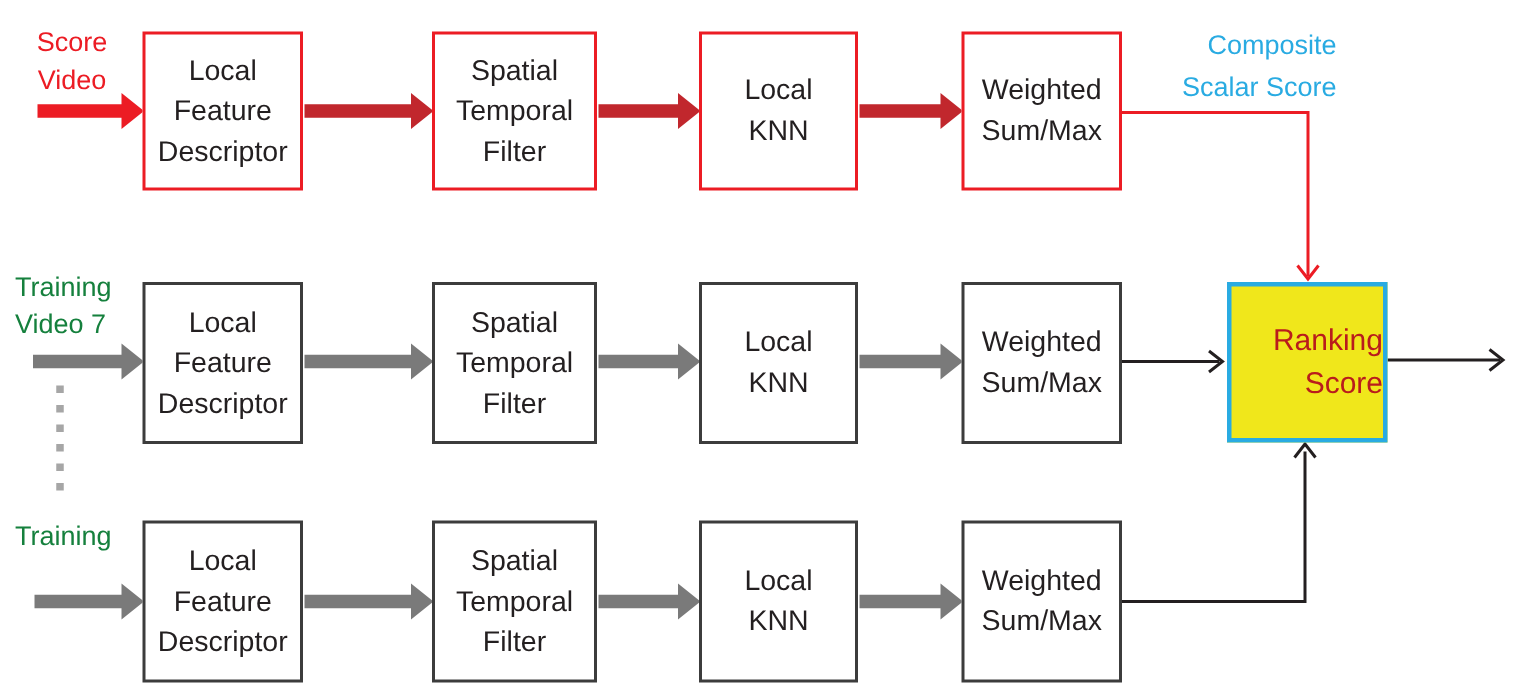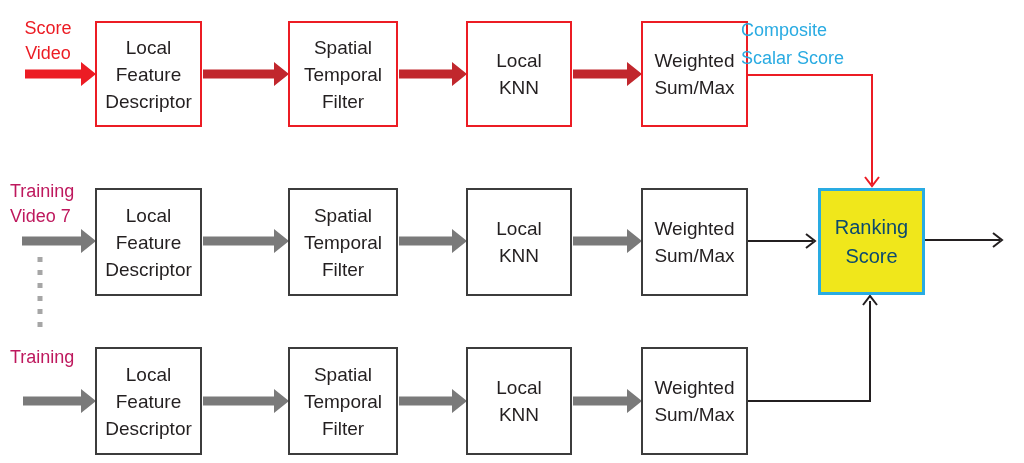--- a/index.html
+++ b/index.html
@@ -9,33 +9,33 @@
   }
   .layer{position:absolute;left:0;top:0;width:1024px;height:463px;pointer-events:none;}
   .box{
     position:absolute;box-sizing:border-box;background:#ffffff;
     border:2px solid #3c3c3c;display:flex;flex-direction:column;
     align-items:center;justify-content:center;text-align:center;
     font-size:19px;line-height:27px;color:#231f20;
   }
   .box span{display:block;white-space:nowrap;}
   .red-border{border-color:#ec1c24;}
-  .src{position:absolute;font-size:18px;line-height:25px;color:#be185d;}
+  .src{position:absolute;font-size:18px;line-height:25px;color:#15803d;}
   .src span{display:block;white-space:nowrap;}
   .src-center{text-align:center;}
   .score-label{
-    position:absolute;left:741px;top:16px;width:150px;text-align:left;
+    position:absolute;left:741px;top:16px;width:150px;text-align:right;
     color:#29abe2;font-size:18px;line-height:28px;
   }
   .score-label span{display:block;white-space:nowrap;}
   .ranking{
     position:absolute;left:818px;top:188px;width:107px;height:107px;
     box-sizing:border-box;background:#f0e71b;border:3px solid #29abe2;
-    display:flex;flex-direction:column;align-items:center;justify-content:center;
-    text-align:center;font-size:20px;line-height:29px;color:#0c4a6e;
+    display:flex;flex-direction:column;align-items:flex-end;justify-content:center;
+    text-align:center;font-size:20px;line-height:29px;color:#b91c1c;
   }
   .ranking span{display:block;white-space:nowrap;}
   .final-out{
     position:absolute;left:933px;top:214px;width:85px;
     font-size:18px;line-height:25px;color:#231f20;
   }
   .final-out span{display:block;white-space:nowrap;}
 </style>
 </head>
 <body>

